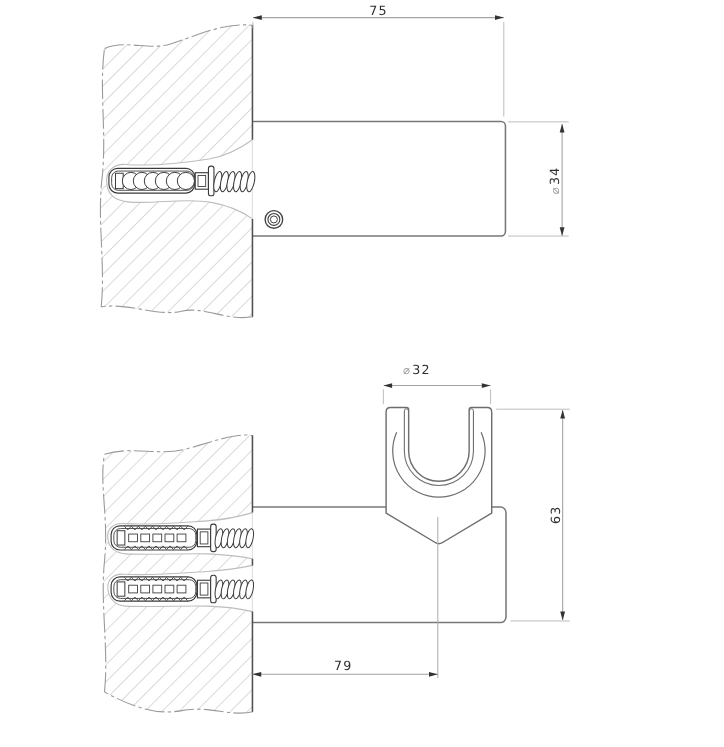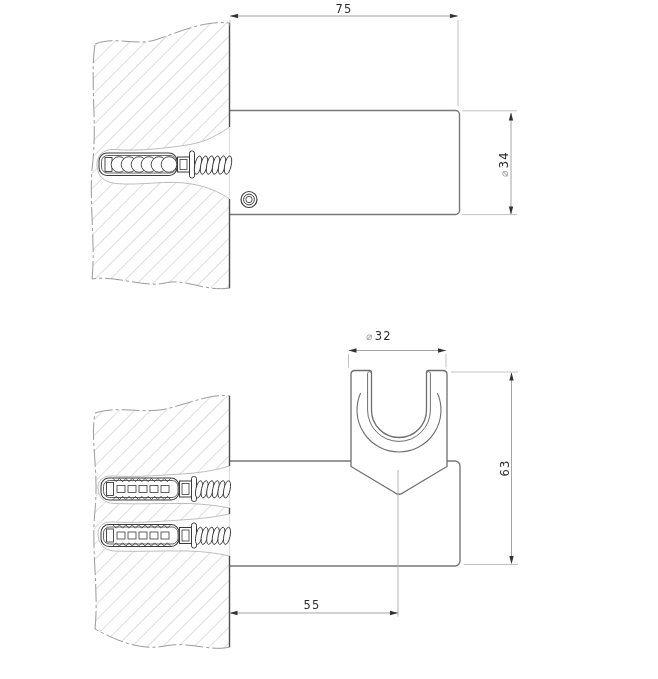--- a/index.html
+++ b/index.html
@@ -176,16 +176,16 @@
 
 <div class="dim-label" style="left:379px;top:336.5px">
   <span class="dia-sym">⌀</span><span>32</span>
 </div>
 
 <div class="dim-label rot" style="left:505.5px;top:468px">
   <span>63</span>
 </div>
 
 <div class="dim-label" style="left:312px;top:605.5px">
-  <span>55</span>
+  <span>79</span>
 </div>
 
 </div>
 
 </body></html>

